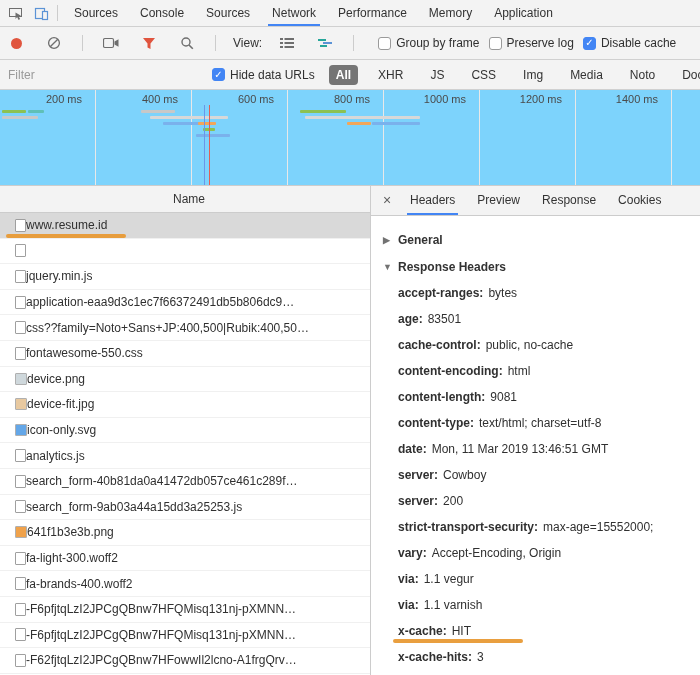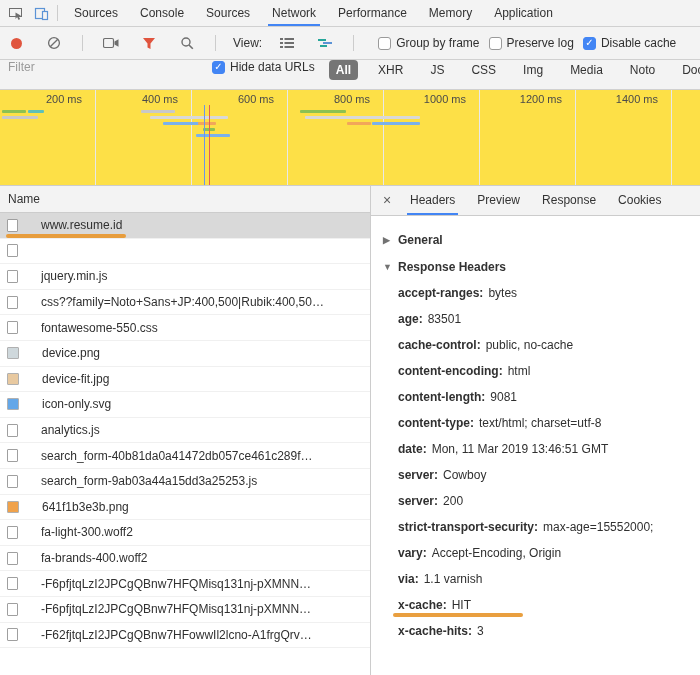--- a/index.html
+++ b/index.html
@@ -29,47 +29,47 @@
   .view-label { color: #333; margin-left: 2px; }
   .cb-item { display: flex; align-items: center; margin-left: 9px; white-space: nowrap; }
   .cb { width: 13px; height: 13px; border: 1px solid #9a9a9a; border-radius: 3px; background: #fff;
         display: inline-flex; align-items: center; justify-content: center; margin-right: 5px; flex: none;
         color: #fff; font-size: 10px; line-height: 1; }
   .cb.checked { background: #4285f4; border-color: #4285f4; }
   .cb.checked::after { content: "✓"; }
 
   
   .filterbar { height: 30px; background: #f3f3f3; border-bottom: 1px solid #d0d0d0;
-               display: flex; align-items: flex-start; padding: 0 8px; overflow: hidden; }
+               display: flex; align-items: center; padding: 0 8px; overflow: hidden; }
   .filter-input { border: none; outline: none; background: transparent; width: 195px;
                   font: 12px "Liberation Sans", sans-serif; color: #333; flex: none; }
   .filter-input::placeholder { color: #9a9a9a; }
   .pills { display: flex; gap: 13px; align-items: center; margin-left: 14px; }
   .pill { padding: 3px 7px; border-radius: 4px; color: #333; white-space: nowrap; }
   .pill.active { background: #757575; color: #fff; font-weight: bold; }
 
   
   .timeline { height: 96px; border-bottom: 1px solid #ccc; position: relative;
-              background: #fde047; overflow: hidden; }
+              background: #7dd3fc; overflow: hidden; }
   .tl-grid { display: flex; height: 100%; }
   .tl-col { width: 96px; flex: none; border-right: 1px solid #e8e8e8; height: 100%;
             text-align: right; padding: 3px 13px 0 0; color: #4a4a4a; font-size: 11px; }
   .tl-layer { position: absolute; inset: 0; }
   .tl-bar { position: absolute; border-radius: 1px; }
   .tl-line { position: absolute; top: 15px; bottom: 0; width: 1px; }
 
   
   .main { display: flex; height: 489px; }
 
   .left { width: 371px; flex: none; border-right: 1px solid #ccc; display: flex;
           flex-direction: column; background: #fff; }
   .name-header { height: 27px; line-height: 26px; padding-left: 8px; background: #f3f3f3;
-                 border-bottom: 1px solid #ccc; color: #333; }
+                 border-bottom: 1px solid #ccc; color: #333; text-align: center; }
   .rows { flex: 1; overflow: hidden; }
-  .row { height: 25.6px; display: flex; align-items: center; padding-left: 7px; gap: 23px;
+  .row { height: 25.6px; display: flex; align-items: center; padding-left: 15px; gap: 0;
          border-bottom: 1px solid #f0f0f0; white-space: nowrap; overflow: hidden; position: relative; }
   .row.selected { background: #d9d9d9; }
   .fileicon { width: 11px; height: 13px; flex: none; background: #fff;
               border: 1px solid #9f9f9f; border-radius: 1px; }
   .fileicon.img { width: 12px; height: 12px; border-color: #b0b0b0; }
   .row-label { overflow: hidden; text-overflow: ellipsis; }
 
   .right { flex: 1; min-width: 0; display: flex; flex-direction: column; background: #fff; }
   .detail-tabs { height: 30px; background: #f3f3f3; border-bottom: 1px solid #ccc;
                  display: flex; align-items: stretch; padding-left: 4px; flex: none; }
@@ -237,20 +237,24 @@
           </div>
           <div class="row">
             <span class="fileicon doc"></span>
           </div>
           <div class="row">
             <span class="fileicon doc"></span>
             <span class="row-label">jquery.min.js</span>
           </div>
           <div class="row">
             <span class="fileicon doc"></span>
+            <span class="row-label">application-eaa9d3c1ec7f66372491db5b806dc9…</span>
+          </div>
+          <div class="row">
+            <span class="fileicon doc"></span>
             <span class="row-label">css??family=Noto+Sans+JP:400,500|Rubik:400,50…</span>
           </div>
           <div class="row">
             <span class="fileicon doc"></span>
             <span class="row-label">fontawesome-550.css</span>
           </div>
           <div class="row">
             <span class="fileicon img" style="background: rgb(207, 216, 220);"></span>
             <span class="row-label">device.png</span>
           </div>
@@ -324,20 +328,21 @@
           <div class="hdr-item"><span class="hdr-name">age:</span><span class="hdr-value">83501</span></div>
           <div class="hdr-item"><span class="hdr-name">cache-control:</span><span class="hdr-value">public, no-cache</span></div>
           <div class="hdr-item"><span class="hdr-name">content-encoding:</span><span class="hdr-value">html</span></div>
           <div class="hdr-item"><span class="hdr-name">content-length:</span><span class="hdr-value">9081</span></div>
           <div class="hdr-item"><span class="hdr-name">content-type:</span><span class="hdr-value">text/html; charset=utf-8</span></div>
           <div class="hdr-item"><span class="hdr-name">date:</span><span class="hdr-value">Mon, 11 Mar 2019 13:46:51 GMT</span></div>
           <div class="hdr-item"><span class="hdr-name">server:</span><span class="hdr-value">Cowboy</span></div>
           <div class="hdr-item"><span class="hdr-name">server:</span><span class="hdr-value">200</span></div>
           <div class="hdr-item"><span class="hdr-name">strict-transport-security:</span><span class="hdr-value">max-age=15552000;</span></div>
           <div class="hdr-item"><span class="hdr-name">vary:</span><span class="hdr-value">Accept-Encoding, Origin</span></div>
+          <div class="hdr-item"><span class="hdr-name">via:</span><span class="hdr-value">1.1 vegur</span></div>
           <div class="hdr-item"><span class="hdr-name">via:</span><span class="hdr-value">1.1 varnish</span></div>
           <div class="hdr-item"><span class="hdr-name">x-cache:</span><span class="hdr-value">HIT</span><div class="annot" style="left: 10px; bottom: 1px; width: 130px; background: rgb(232, 154, 53);"></div></div>
           <div class="hdr-item"><span class="hdr-name">x-cache-hits:</span><span class="hdr-value">3</span></div>
         </div>
     </div>
 
   </div>
 </div>
 
 </body></html>

